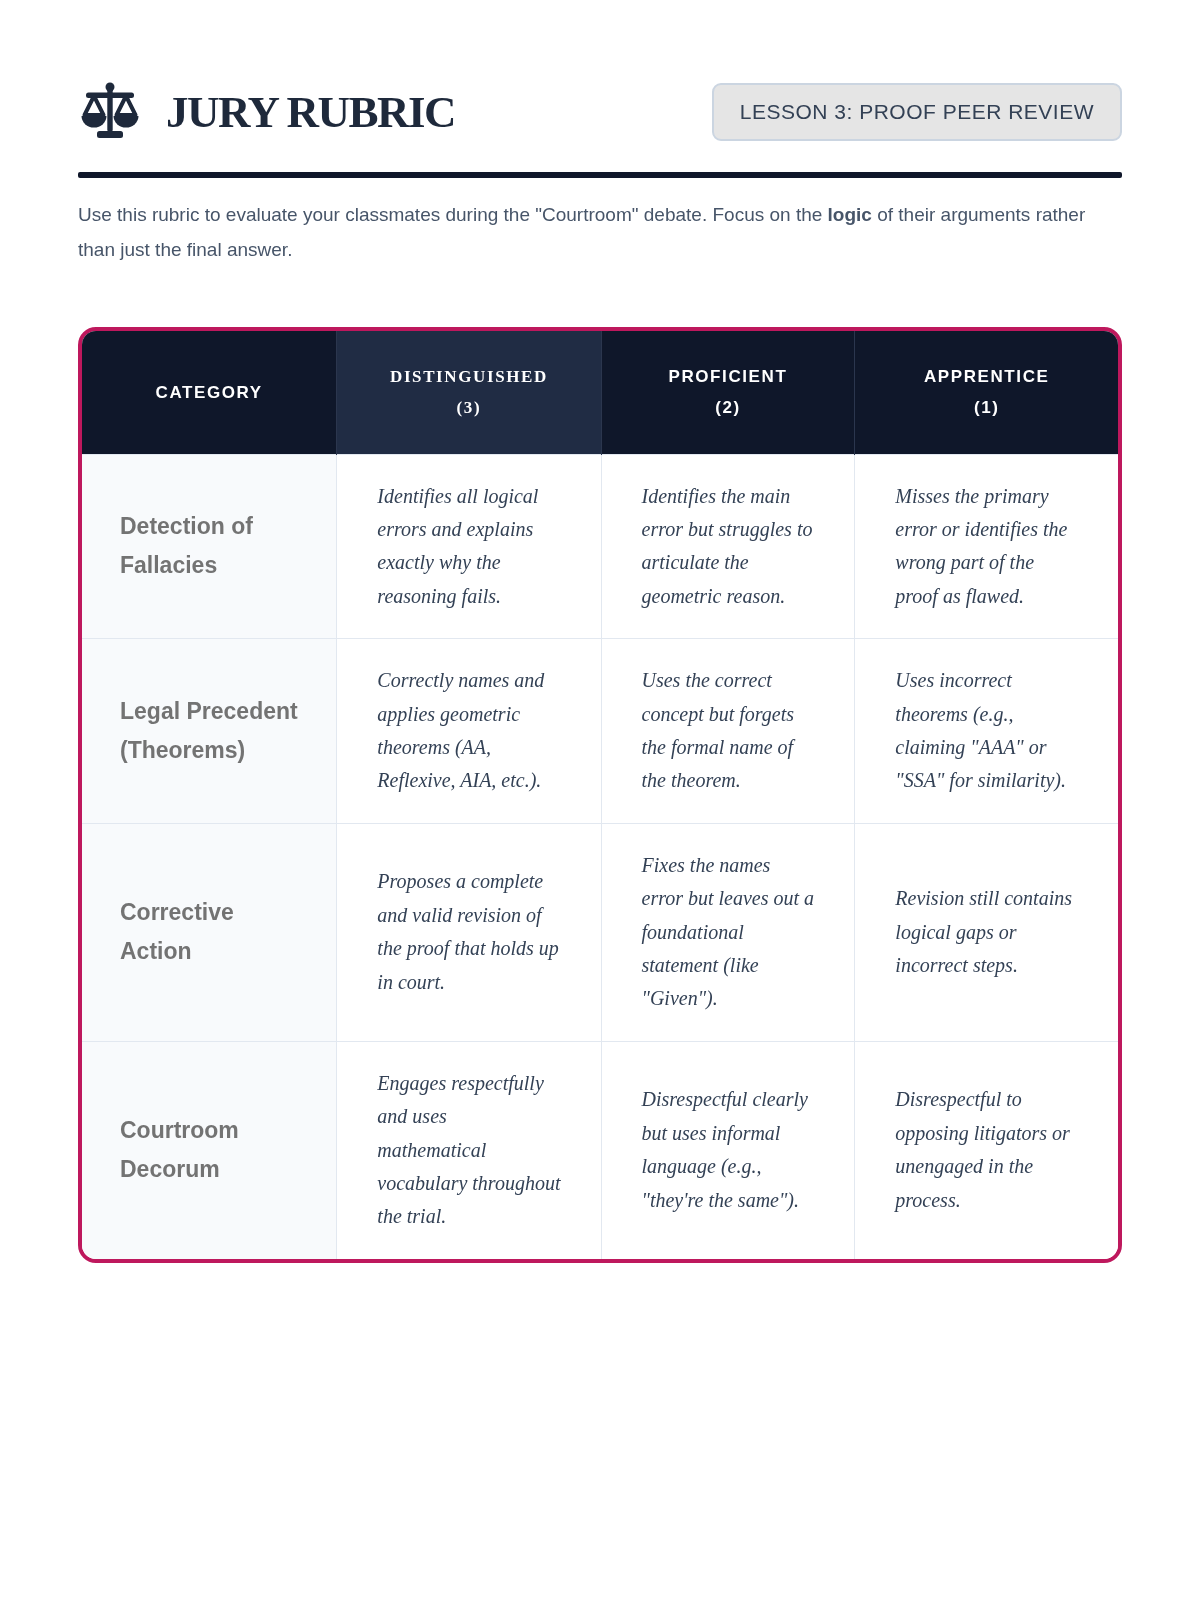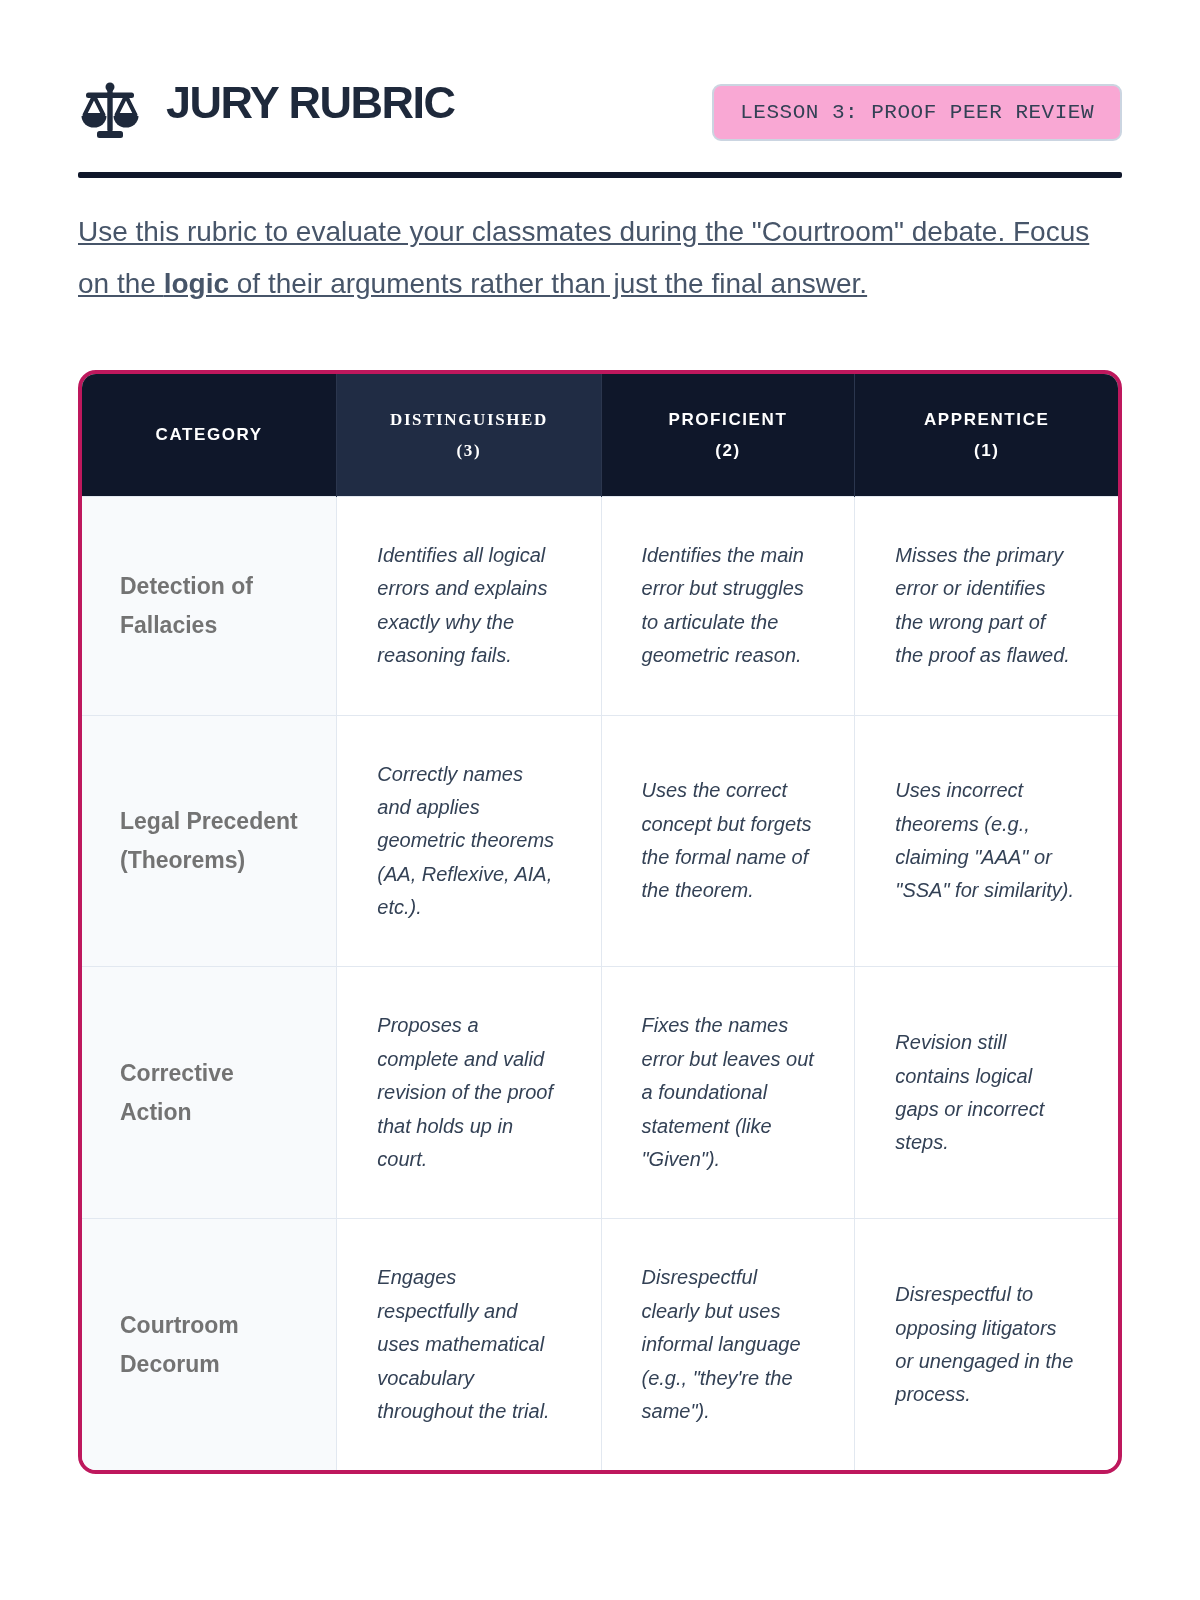--- a/index.html
+++ b/index.html
@@ -7,43 +7,42 @@
   body {
     width: 1200px; height: 1600px; overflow: hidden;
     background: #ffffff;
     font-family: "Liberation Sans", sans-serif;
     color: #1e293b;
   }
   .page { padding: 80px 78px 0 78px; }
 
   
   .header-row { display: flex; align-items: center; }
-  .logo-group { display: flex; gap: 24px; }
+  .logo-group { display: flex; align-items: center; gap: 24px; font-family: Liberation Serif, serif; }
   .scales-icon { flex: 0 0 auto; display: block; }
   .app-title {
     font-size: 45px; font-weight: 900; letter-spacing: -1.5px;
     color: #1e293b; line-height: 1;
   }
   .lesson-badge {
     margin-left: auto;
-    background: #f9a8d4;
+    background: #e5e5e5;
     border: 2px solid #cbd5e1;
     border-radius: 9px;
     padding: 15px 26px;
-    font-family: Liberation Mono, monospace;
+    font-family: Liberation Sans, sans-serif;
     font-size: 21px; color: #334155; letter-spacing: 0.5px;
     white-space: nowrap;
   }
   .rule { height: 6px; background: #0f172a; margin-top: 28px; border-radius: 2px; }
 
   
   .intro {
-    font-size: 28px; line-height: 1.85; color: #475569;
+    font-size: 19px; line-height: 1.85; color: #475569;
     max-width: 1044px;
-    text-decoration: underline;
   }
   .intro strong { font-weight: 700; color: #475569; }
 
   
   .table-wrap {
     margin-top: 60px;
     border: 4px solid #be185d;
     border-radius: 18px;
     overflow: hidden;
     background: #ffffff;
@@ -61,21 +60,21 @@
   tbody td { vertical-align: middle; border-top: 1px solid #e2e8f0; }
   tbody td + td { border-left: 1px solid #e2e8f0; }
   td.category {
     background: #f8fafc;
     font-weight: 700; font-size: 23px; color: #737373;
     line-height: 1.7; padding: 42px 34px 42px 38px;
   }
   td.desc {
     background: #ffffff;
     font-style: italic; font-size: 20px; color: #334155;
-    line-height: 1.67; padding: 42px 40px;
+    line-height: 1.67; padding: 25px 40px; font-family: Liberation Serif, serif;
   }
 </style>
 </head>
 <body>
 
 <div class="page">
 
   <div class="header-row">
     <div class="logo-group">
       <svg class="scales-icon" width="64" height="64" viewBox="0 0 64 64" aria-hidden="true">

